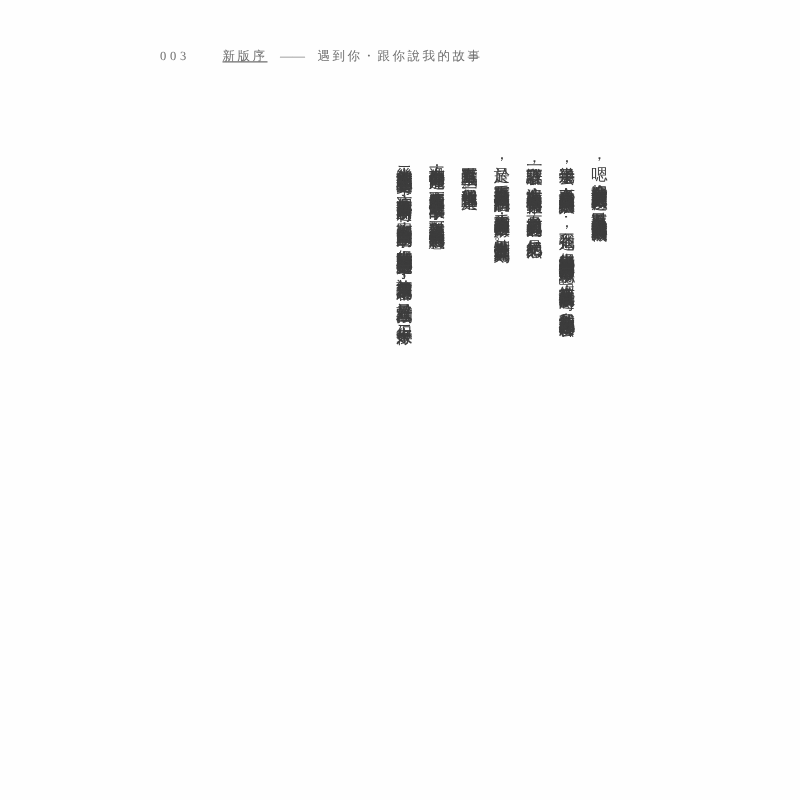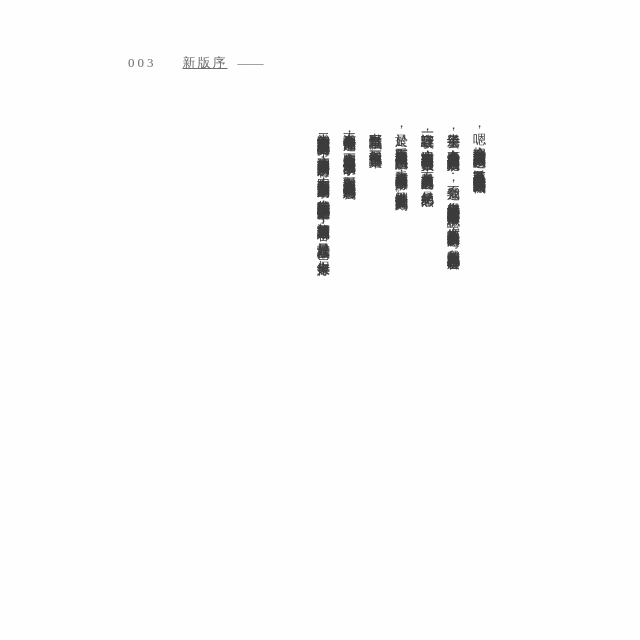--- a/index.html
+++ b/index.html
@@ -11,26 +11,26 @@
     position: relative;
     width: 640px;
     height: 640px;
     background: #fefefe;
     overflow: hidden;
     font-family: "Liberation Serif", "DejaVu Serif", serif;
   }
   
   .running-header {
     position: absolute;
-    top: 54px;
+    top: 38px;
     left: 128px;
     display: flex;
     align-items: baseline;
     color: #6e6e6e;
-    font-size: 13px;
+    font-size: 10px;
     letter-spacing: 2px;
     white-space: nowrap;
   }
   .running-header .page-number {
     margin-right: 26px;
     letter-spacing: 3px;
   }
   .running-header .chapter {
     margin-right: 10px;
     text-decoration: underline;
@@ -62,20 +62,21 @@
 </style>
 </head>
 <body>
 
 <div class="page">
 
   <div class="running-header">
     <span class="page-number">003</span>
     <span class="chapter">新版序</span>
     <span class="dash">——</span>
+    <span class="book-title">遇到你・跟你說我的故事</span>
   </div>
 
   <div class="body-text">
     <p>嗯，把這些自己難忘的事寫下來讓人可以轉述，以及讓自己不至於遺忘就是當初開始敘述的最大動機。</p>
     <p>十幾年過去了，有多少看過這些故事的人曾經轉述給別人聽⋯⋯我不知道，但十幾年來已經很少重新翻閱這本書的自己好像不得不承認，經常有人提及這些故事的「題目」時，我竟然完全忘記正確的內容是什麼！</p>
     <p>容許我辯駁一下，這絕非對自己曾經寫下的文字不負責任，而是之前就有人提醒過的，是年紀的必然。</p>
     <p>於是，重新出版好像又替自己找到一個自私的說法：重新省視過往的腳步和生命痕跡，特別是在人生已近黃昏的此刻。</p>
     <p>有點冠冕堂皇哦？但我知道也許你不一定買單。</p>
     <p>不過有件事倒期待你能知道，在這個新的版本裡多了一篇長達七千多字的故事，對我個人來說多了這一篇其實有他特別的意義。</p>
     <p>十幾二十年前開始在週刊雜誌上發表這些文字時，這個故事其實是開場第一篇的題材，因為在那個當下是自己才剛遇到的事，但當時雜誌的專欄限定的字數是一千五百字，無論如何剪裁還是容納不下，於是只好忍痛割捨，但一二十年來好像</p>

